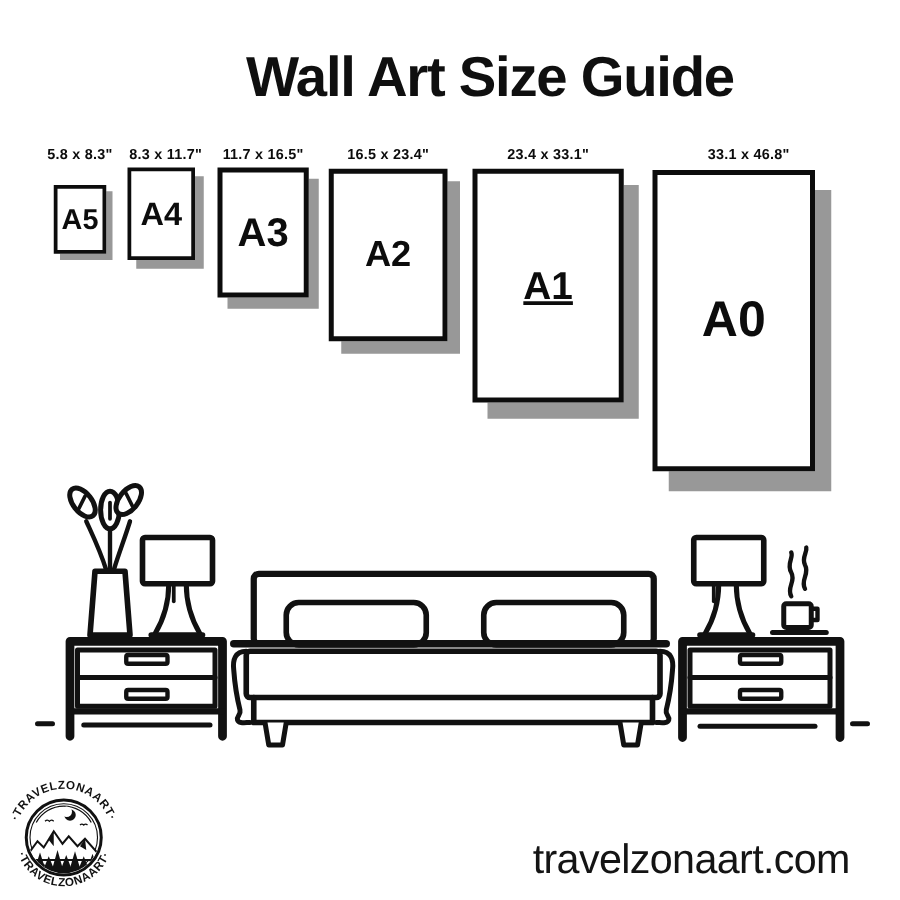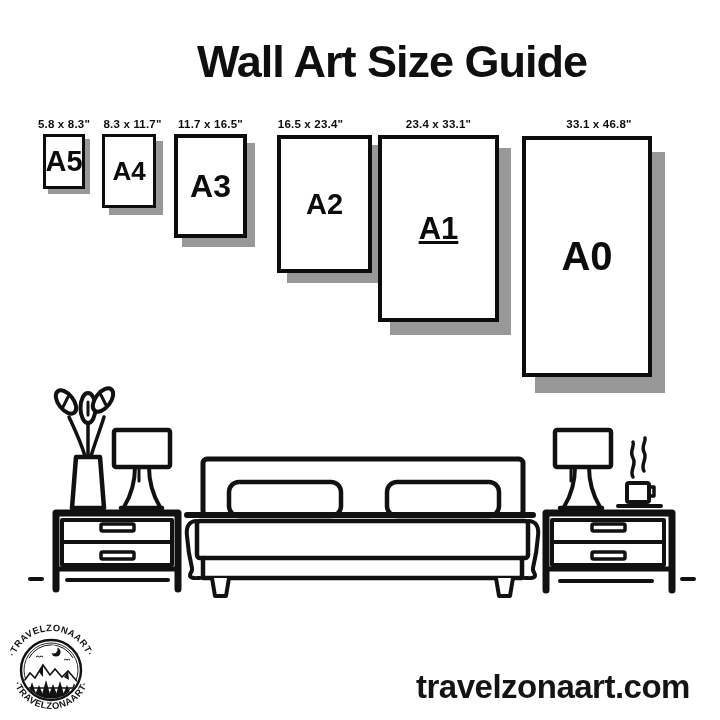--- a/index.html
+++ b/index.html
@@ -14,38 +14,38 @@
   
   .frame{
     position:absolute;box-sizing:border-box;background:#fff;border:4px solid #0c0c0c;
     display:flex;align-items:center;justify-content:center;
     font-weight:700;color:#0c0c0c;
   }
   .dims{
     position:absolute;text-align:center;font-size:11.5px;font-weight:700;
     color:#0c0c0c;top:118px;letter-spacing:0.2px;white-space:nowrap;
   }
-  .f-a5{left:43px;top:134px;width:42px;height:55px;border-width:3px;box-shadow:5px 5px 0 #989898;font-size:29px;}
+  .f-a5{left:43px;top:148px;width:42px;height:55px;border-width:3px;box-shadow:5px 5px 0 #989898;font-size:23px;}
   .f-a4{left:102px;top:134px;width:54px;height:74px;border-width:3px;box-shadow:7px 7px 0 #989898;font-size:26px;}
   .f-a3{left:174px;top:134px;width:73px;height:104px;box-shadow:8px 9px 0 #989898;font-size:32px;}
-  .f-a2{left:263px;top:135px;width:95px;height:138px;box-shadow:10px 10px 0 #989898;font-size:29px;margin-left:14px;}
+  .f-a2{left:263px;top:135px;width:95px;height:138px;box-shadow:10px 10px 0 #989898;font-size:29px;}
   .f-a1{left:378px;top:135px;width:121px;height:187px;box-shadow:12px 13px 0 #989898;font-size:31px;text-decoration:underline;}
   .f-a0{left:522px;top:136px;width:130px;height:241px;box-shadow:13px 16px 0 #989898;font-size:40px;}
   .l-a5{left:23px;width:82px;}
   .l-a4{left:82px;width:101px;}
   .l-a3{left:154px;width:113px;}
   .l-a2{left:243px;width:135px;}
   .l-a1{left:358px;width:161px;}
   .l-a0{left:502px;width:194px;}
   
   .scene{position:absolute;left:0;top:0;}
   .logo{position:absolute;left:2px;top:621px;}
   .website{
     position:absolute;left:398px;top:668px;width:310px;text-align:center;
-    font-size:33px;font-weight:700;letter-spacing:-0.5px;color:#141414;
+    font-size:33px;font-weight:400;letter-spacing:-0.5px;color:#141414;
   }
 </style>
 </head>
 <body>
 
 <div class="title">Wall Art Size Guide</div>
 
 <div class="dims l-a5">5.8 x 8.3"</div>
 <div class="frame f-a5">
     <span>A5</span>

